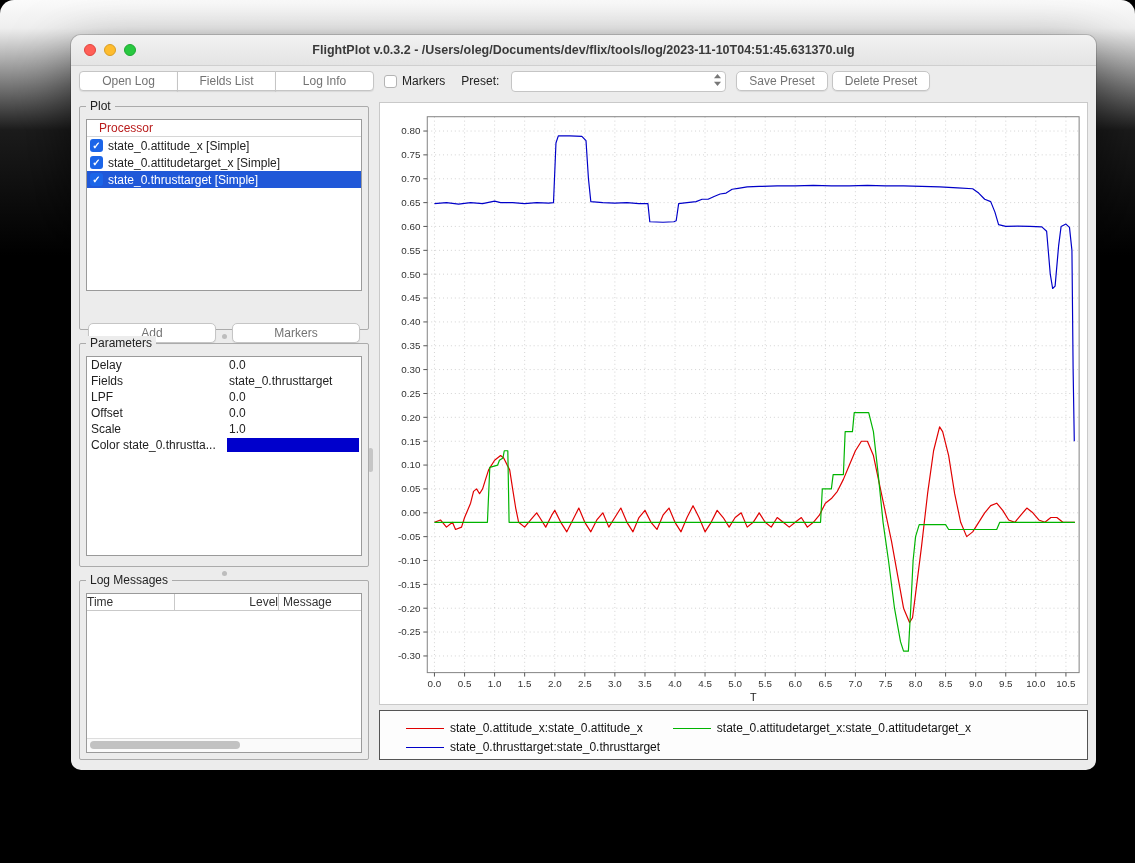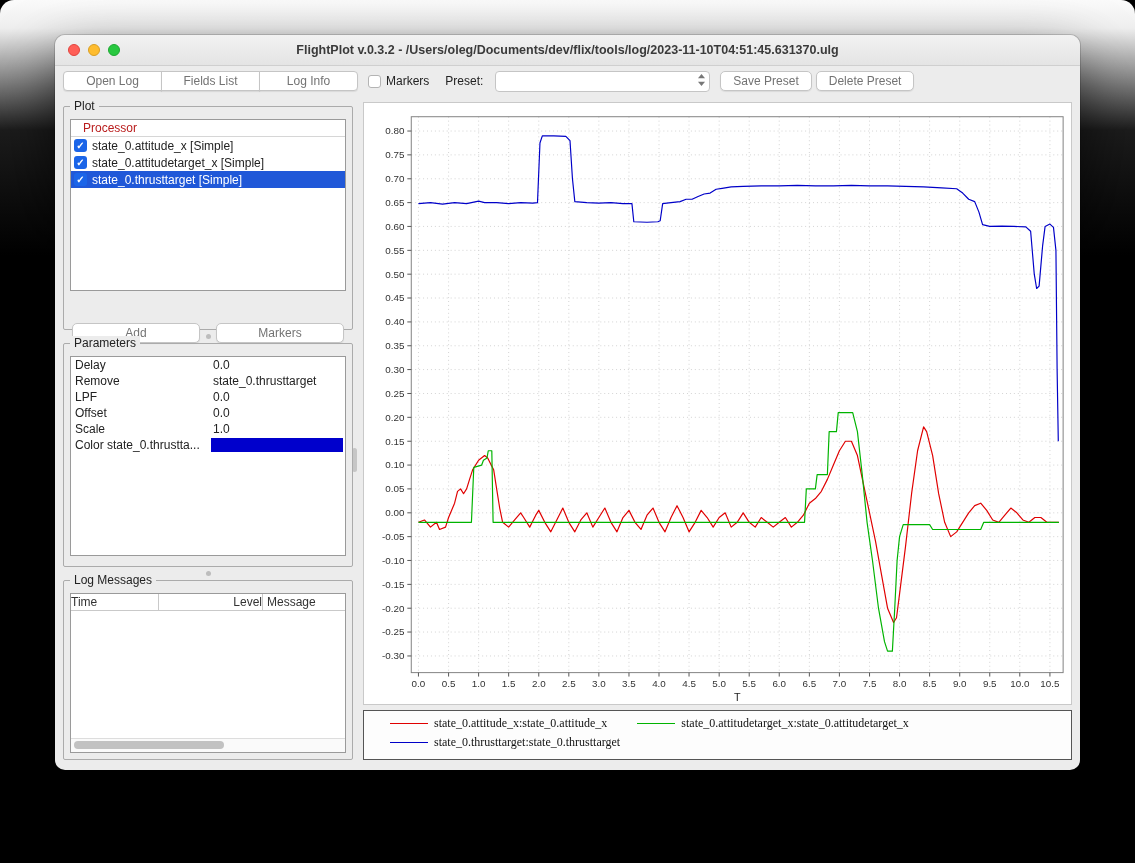--- a/index.html
+++ b/index.html
@@ -1,19 +1,19 @@
 <!DOCTYPE html>
 <html style="--sel: #2058d8; --cb: #1b65e8; --swatch: #0000cc;"><head>
 <meta charset="utf-8">
 <style>
   html,body{margin:0;padding:0;background:#000;}
   .screen{position:relative;width:1135px;height:863px;border-radius:14px;overflow:hidden;
     background:linear-gradient(180deg,#fbfbfb 0px,#efefef 28px,#1c1c1c 130px,#000 260px);
     font-family:"Liberation Sans",sans-serif;}
-  .window{position:absolute;left:55px;top:35px;width:1025px;height:735px;border-radius:10px;
+  .window{position:absolute;left:71px;top:35px;width:1025px;height:735px;border-radius:10px;
     background:#ececec;box-shadow:0 25px 60px rgba(0,0,0,.65), 0 0 0 1px rgba(0,0,0,.15);overflow:hidden;}
   
   .titlebar{position:relative;height:30px;background:linear-gradient(#f2f2f2,#e4e4e4);border-bottom:1px solid #cfcfcf;}
   .traffic{position:absolute;left:13px;top:9px;display:flex;gap:8px;}
   .tl{width:12px;height:12px;border-radius:50%;display:inline-block;}
   .tl.red{background:#ff5f57;border:1px solid #e0443e;box-sizing:border-box;}
   .tl.yellow{background:#febc2e;border:1px solid #d89e24;box-sizing:border-box;}
   .tl.green{background:#28c840;border:1px solid #1ea832;box-sizing:border-box;}
   .title{text-align:center;font-size:12.5px;font-weight:bold;line-height:30px;color:#3a3a3a;
     white-space:nowrap;overflow:hidden;}
@@ -75,21 +75,21 @@
   .chart-panel{flex:1;background:#fff;border:1px solid #c9c9c9;min-height:0;}
   .chart-panel svg{width:100%;height:100%;display:block;}
   svg text{font-family:"Liberation Sans",sans-serif;}
   .grid{stroke:#d2d2d2;stroke-dasharray:1 3;stroke-width:1;}
   .frame{fill:none;stroke:#808080;stroke-width:1;}
   .tickm{stroke:#555;stroke-width:1;}
   .xl{font-size:10px;fill:#333;text-anchor:middle;}
   .yl{font-size:10px;fill:#333;text-anchor:end;}
   .axl{font-size:11px;fill:#222;text-anchor:middle;}
   .legend{margin-top:5px;border:1px solid #555;background:#fdfdfd;padding:5px 8px 5px 26px;font-size:12px;color:#111;}
-  .legend-row{display:flex;align-items:flex-start;height:19px;font-family:Liberation Serif, serif;}
+  .legend-row{display:flex;align-items:flex-end;height:19px;}
   .legend-item{display:inline-flex;align-items:center;gap:6px;margin-right:30px;white-space:nowrap;}
   .legend-line{width:38px;height:1px;background:#000;flex:0 0 38px;}
   
   .vhandle{position:absolute;left:297px;top:352px;width:5px;height:24px;border-radius:3px;background:#c6c6c6;}
 </style>
 </head>
 <body>
 
 <div class="screen">
   <div class="window">
@@ -158,21 +158,21 @@
           </div>
 
         <div class="group params-group">
           <span class="group-title">Parameters</span>
           <div class="ptable">
             <div class="prow">
               <span class="c1">Delay</span>
               <span class="c2">0.0</span>
             </div>
             <div class="prow">
-              <span class="c1">Remove</span>
+              <span class="c1">Fields</span>
               <span class="c2">state_0.thrusttarget</span>
             </div>
             <div class="prow">
               <span class="c1">LPF</span>
               <span class="c2">0.0</span>
             </div>
             <div class="prow">
               <span class="c1">Offset</span>
               <span class="c2">0.0</span>
             </div>

